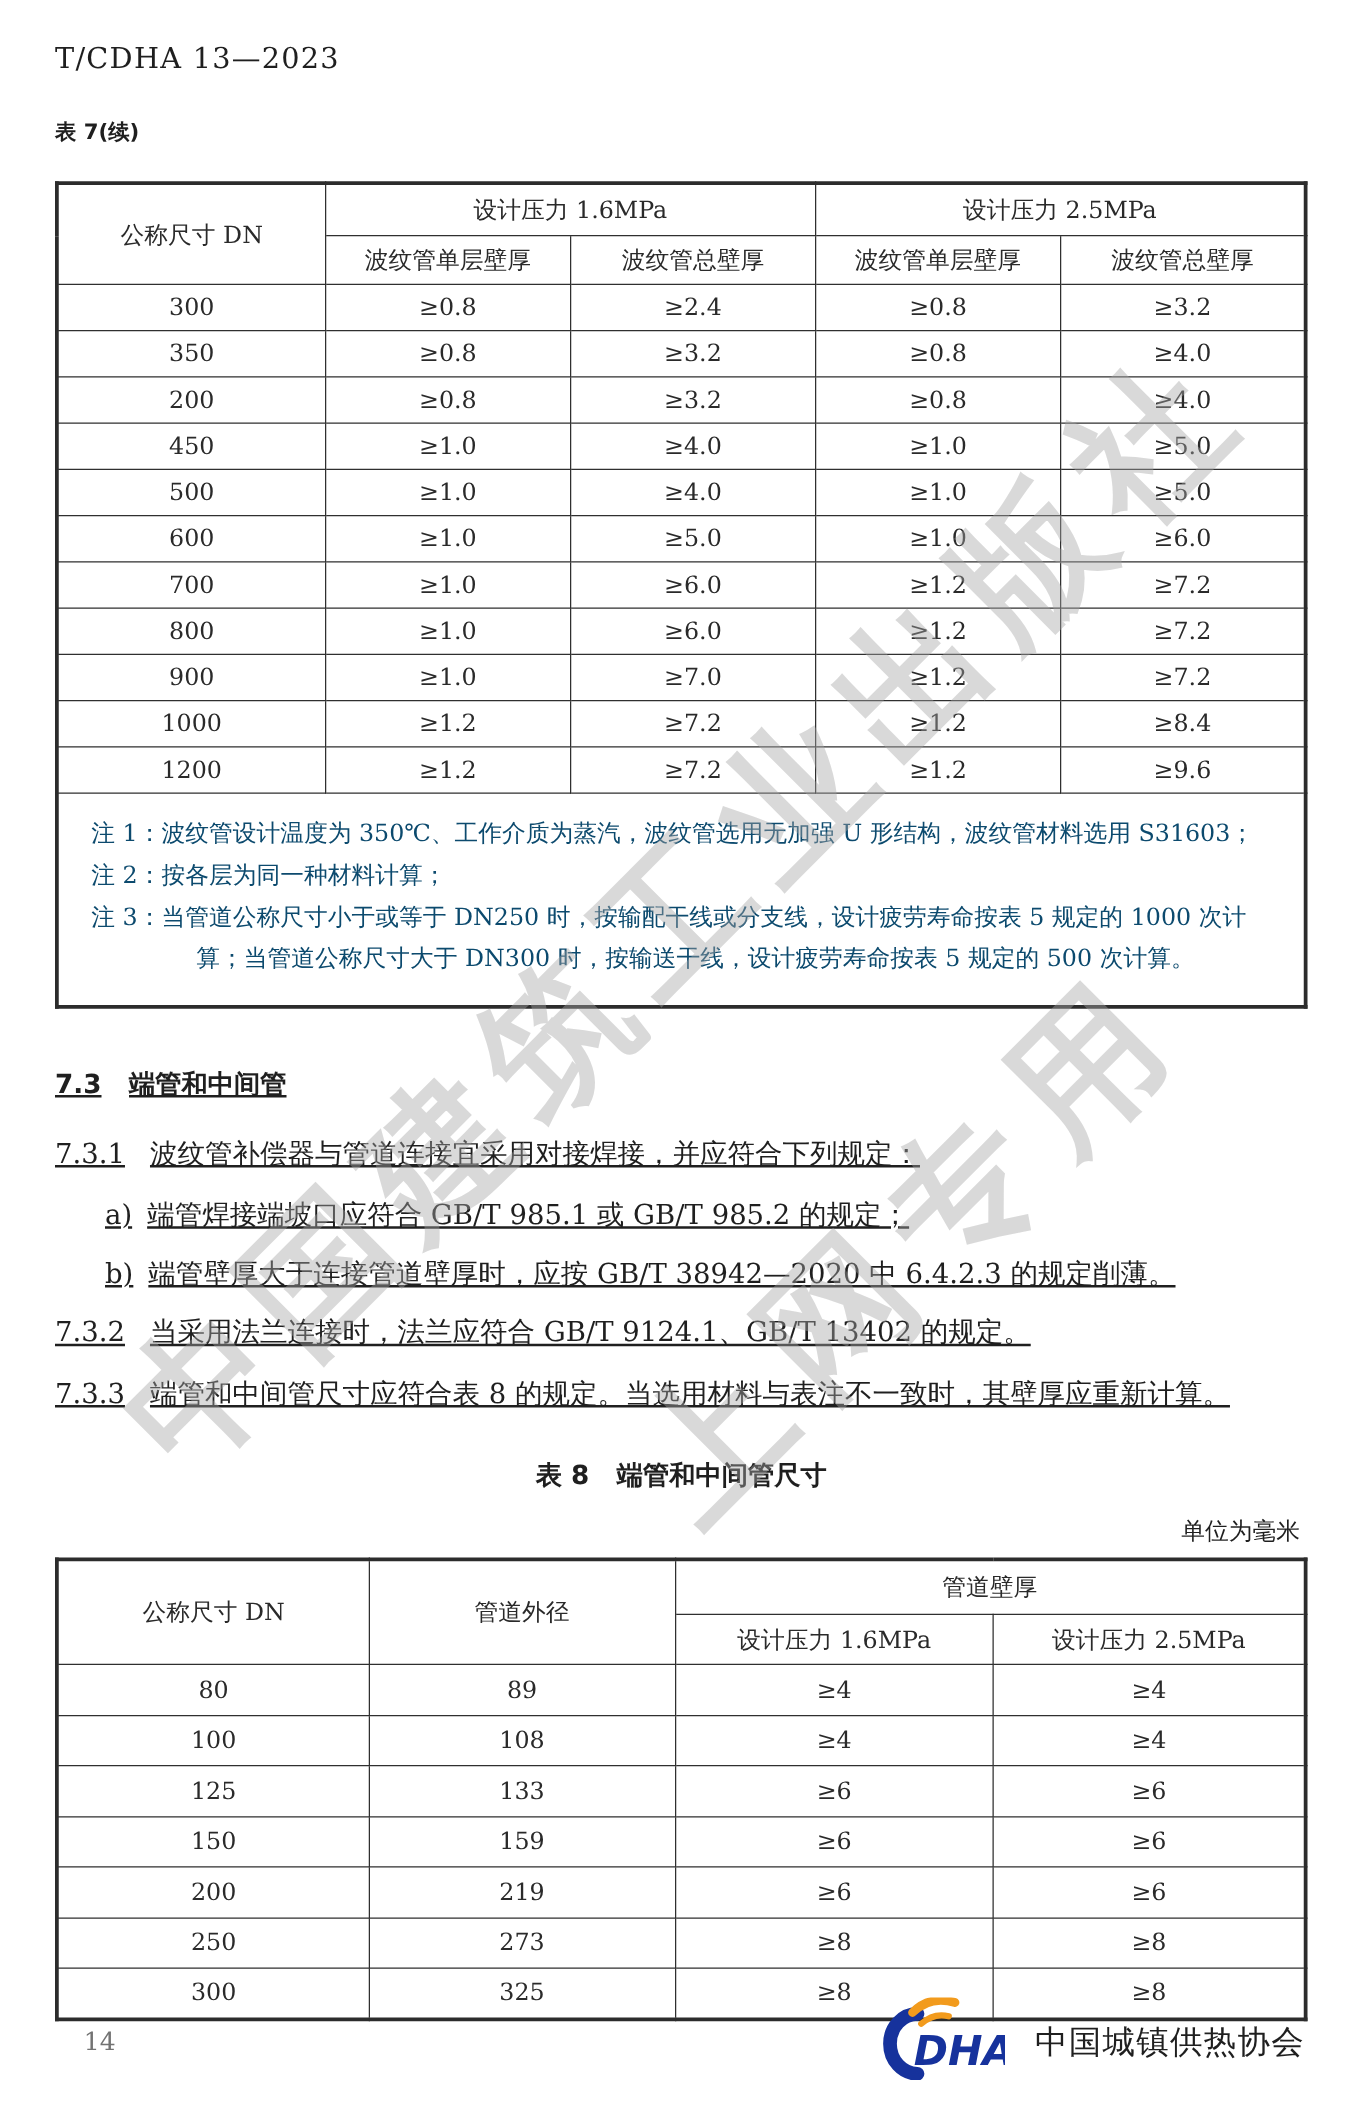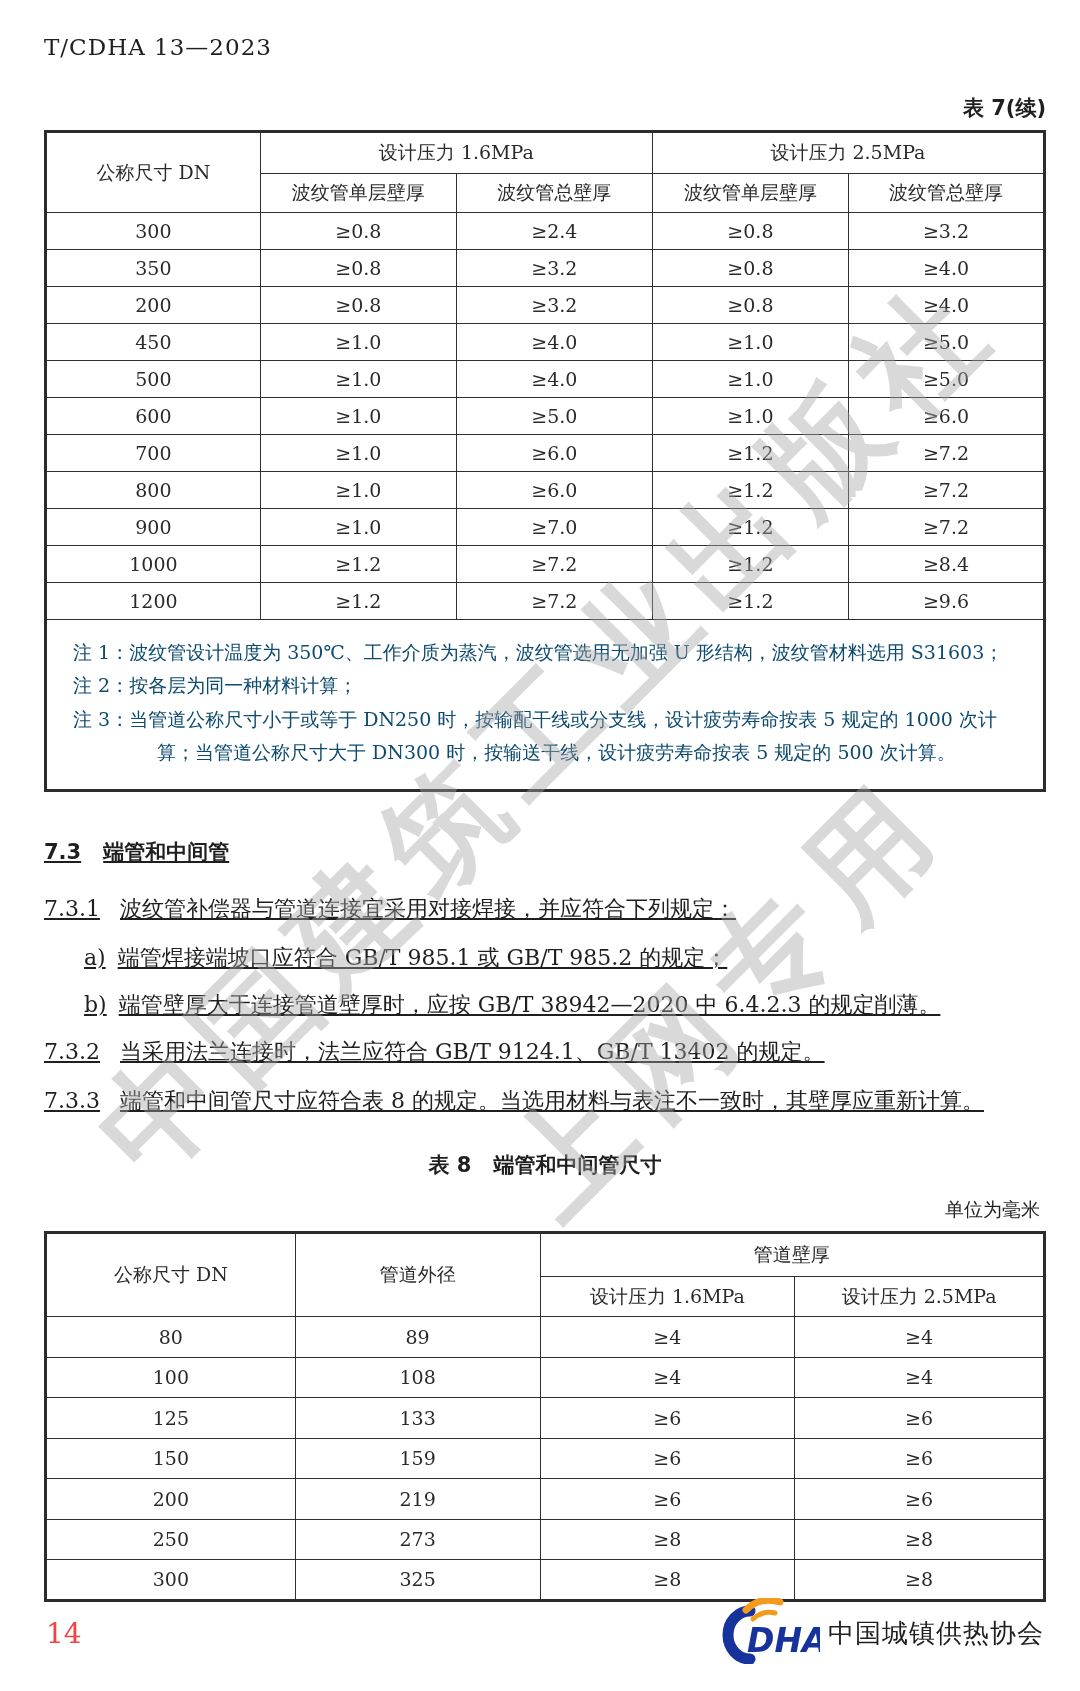--- a/index.html
+++ b/index.html
@@ -6,22 +6,22 @@
   html,body { background:#ffffff; }
   body {
     width:1080px; height:1691px; position:relative; overflow:hidden;
     font-family:"DejaVu Serif","Liberation Serif",serif;
     color:#1f1f1f;
   }
   .content { position:relative; z-index:1; padding:34px 34px 0 44px; }
 
   .doc-number { font-size:23px; font-weight:normal; letter-spacing:1px; margin-bottom:34px; }
 
-  .tbl-title { text-align:right; font-family:"DejaVu Sans","Liberation Sans",sans-serif;
-               font-weight:bold; font-size:21px; margin-bottom:8px; }
+  .tbl-title { text-align:left; font-family:"DejaVu Sans","Liberation Sans",sans-serif;
+               font-weight:bold; font-size:17px; margin-bottom:28px; }
 
   table { width:100%; border-collapse:collapse; table-layout:fixed;
           border:3px solid #2c2c2c; font-size:19px; }
   th, td { border:1.7px solid #2f2f2f; text-align:center; vertical-align:middle;
            padding:6px 4px; color:#2a2a2a; }
   thead th { font-weight:normal; font-size:19px; }
   .t7 thead tr.h1 th { height:42px; }
   .t7 thead tr.h2 th { height:38px; }
   .t7 tbody tr { height:37px; }
   .t7 col.c1 { width:21.5%; }
@@ -43,22 +43,22 @@
   .tbl8-title .gap { display:inline-block; width:22px; }
   .unit-note { text-align:right; font-size:19px; margin:18px 6px 8px 0; }
 
   .t8 thead tr.h1 th { height:44px; }
   .t8 thead tr.h2 th { height:40px; }
   .t8 tbody tr { height:40.5px; }
 
   .footer { position:absolute; left:0; top:1598px; width:1080px; z-index:1;
             display:flex; justify-content:space-between; align-items:center;
             padding:0 36px 0 46px; }
-  .page-num { font-size:28px; color:#ef4444; }
-  .logo-wrap { display:flex; align-items:center; gap:8px; }
+  .page-num { font-size:20px; color:#737373;margin-left:21px; }
+  .logo-wrap { display:flex; align-items:center; gap:24px; }
   .assoc-name { font-family:"DejaVu Sans","Liberation Sans",sans-serif;
                 font-weight:normal; font-size:26px; letter-spacing:1px; }
 
   .watermark { position:absolute; z-index:6; pointer-events:none;
                font-family:"DejaVu Sans","Liberation Sans",sans-serif;
                font-weight:bold; white-space:nowrap; opacity:0.42; }
   .wm1 { left:120px; top:1075px; font-size:118px; letter-spacing:16px;
          transform:rotate(-45deg); transform-origin:0 50%; }
   .wm2 { left:530px; top:1115px; font-size:118px; letter-spacing:22px;
          transform:rotate(-45deg); transform-origin:0 50%; }

